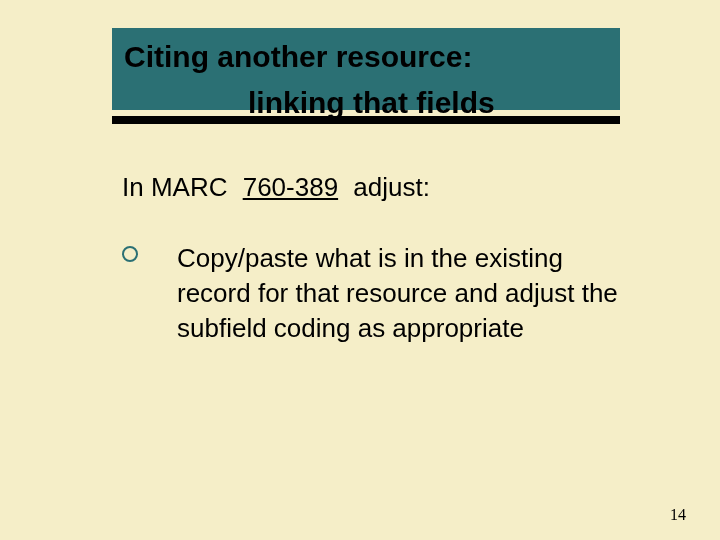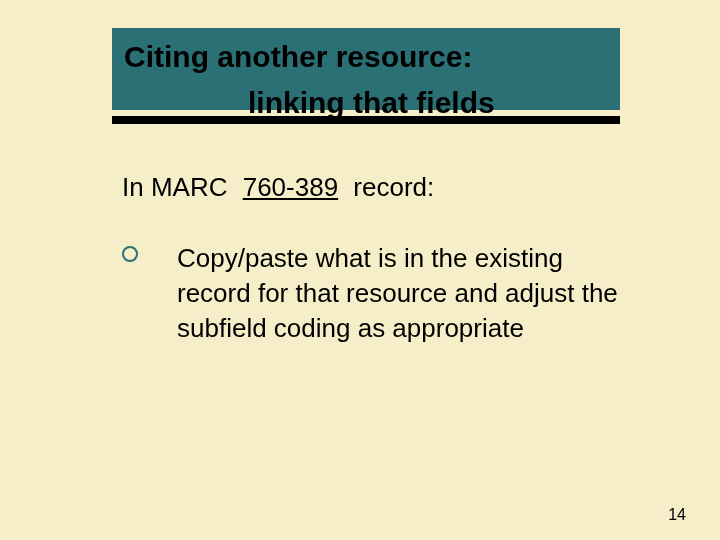--- a/index.html
+++ b/index.html
@@ -85,40 +85,40 @@
     color: #000;
     line-height: 1.35;
     font-family: Verdana, Geneva, sans-serif;
   }
   .page-number {
     position: absolute;
     right: 38px;
     bottom: 20px;
     font-size: 16px;
     color: #000;
-    font-family: Liberation Sans, sans-serif;
+    font-family: Liberation Serif, serif;
   }
 </style>
 </head>
 <body>
 
 <div class="slide">
 
   <div class="title-block">
     <div class="title-bar"></div>
     <div class="title-text">
       <div>Citing another resource:</div>
       <div class="title-line2">linking that fields</div>
     </div>
   </div>
 
   <div class="underline"></div>
 
   <div class="intro">
-    <span>In MARC </span><span class="link">760-389</span><span> record:</span>
+    <span>In MARC </span><span class="link">760-389</span><span> adjust:</span>
   </div>
 
   <div class="bullet-row">
     <div class="bullet-icon"></div>
     <div class="bullet-text">Copy/paste what is in the existing record for that resource and adjust the subfield coding as appropriate</div>
   </div>
 
   <div class="page-number">14</div>
 
 </div>

